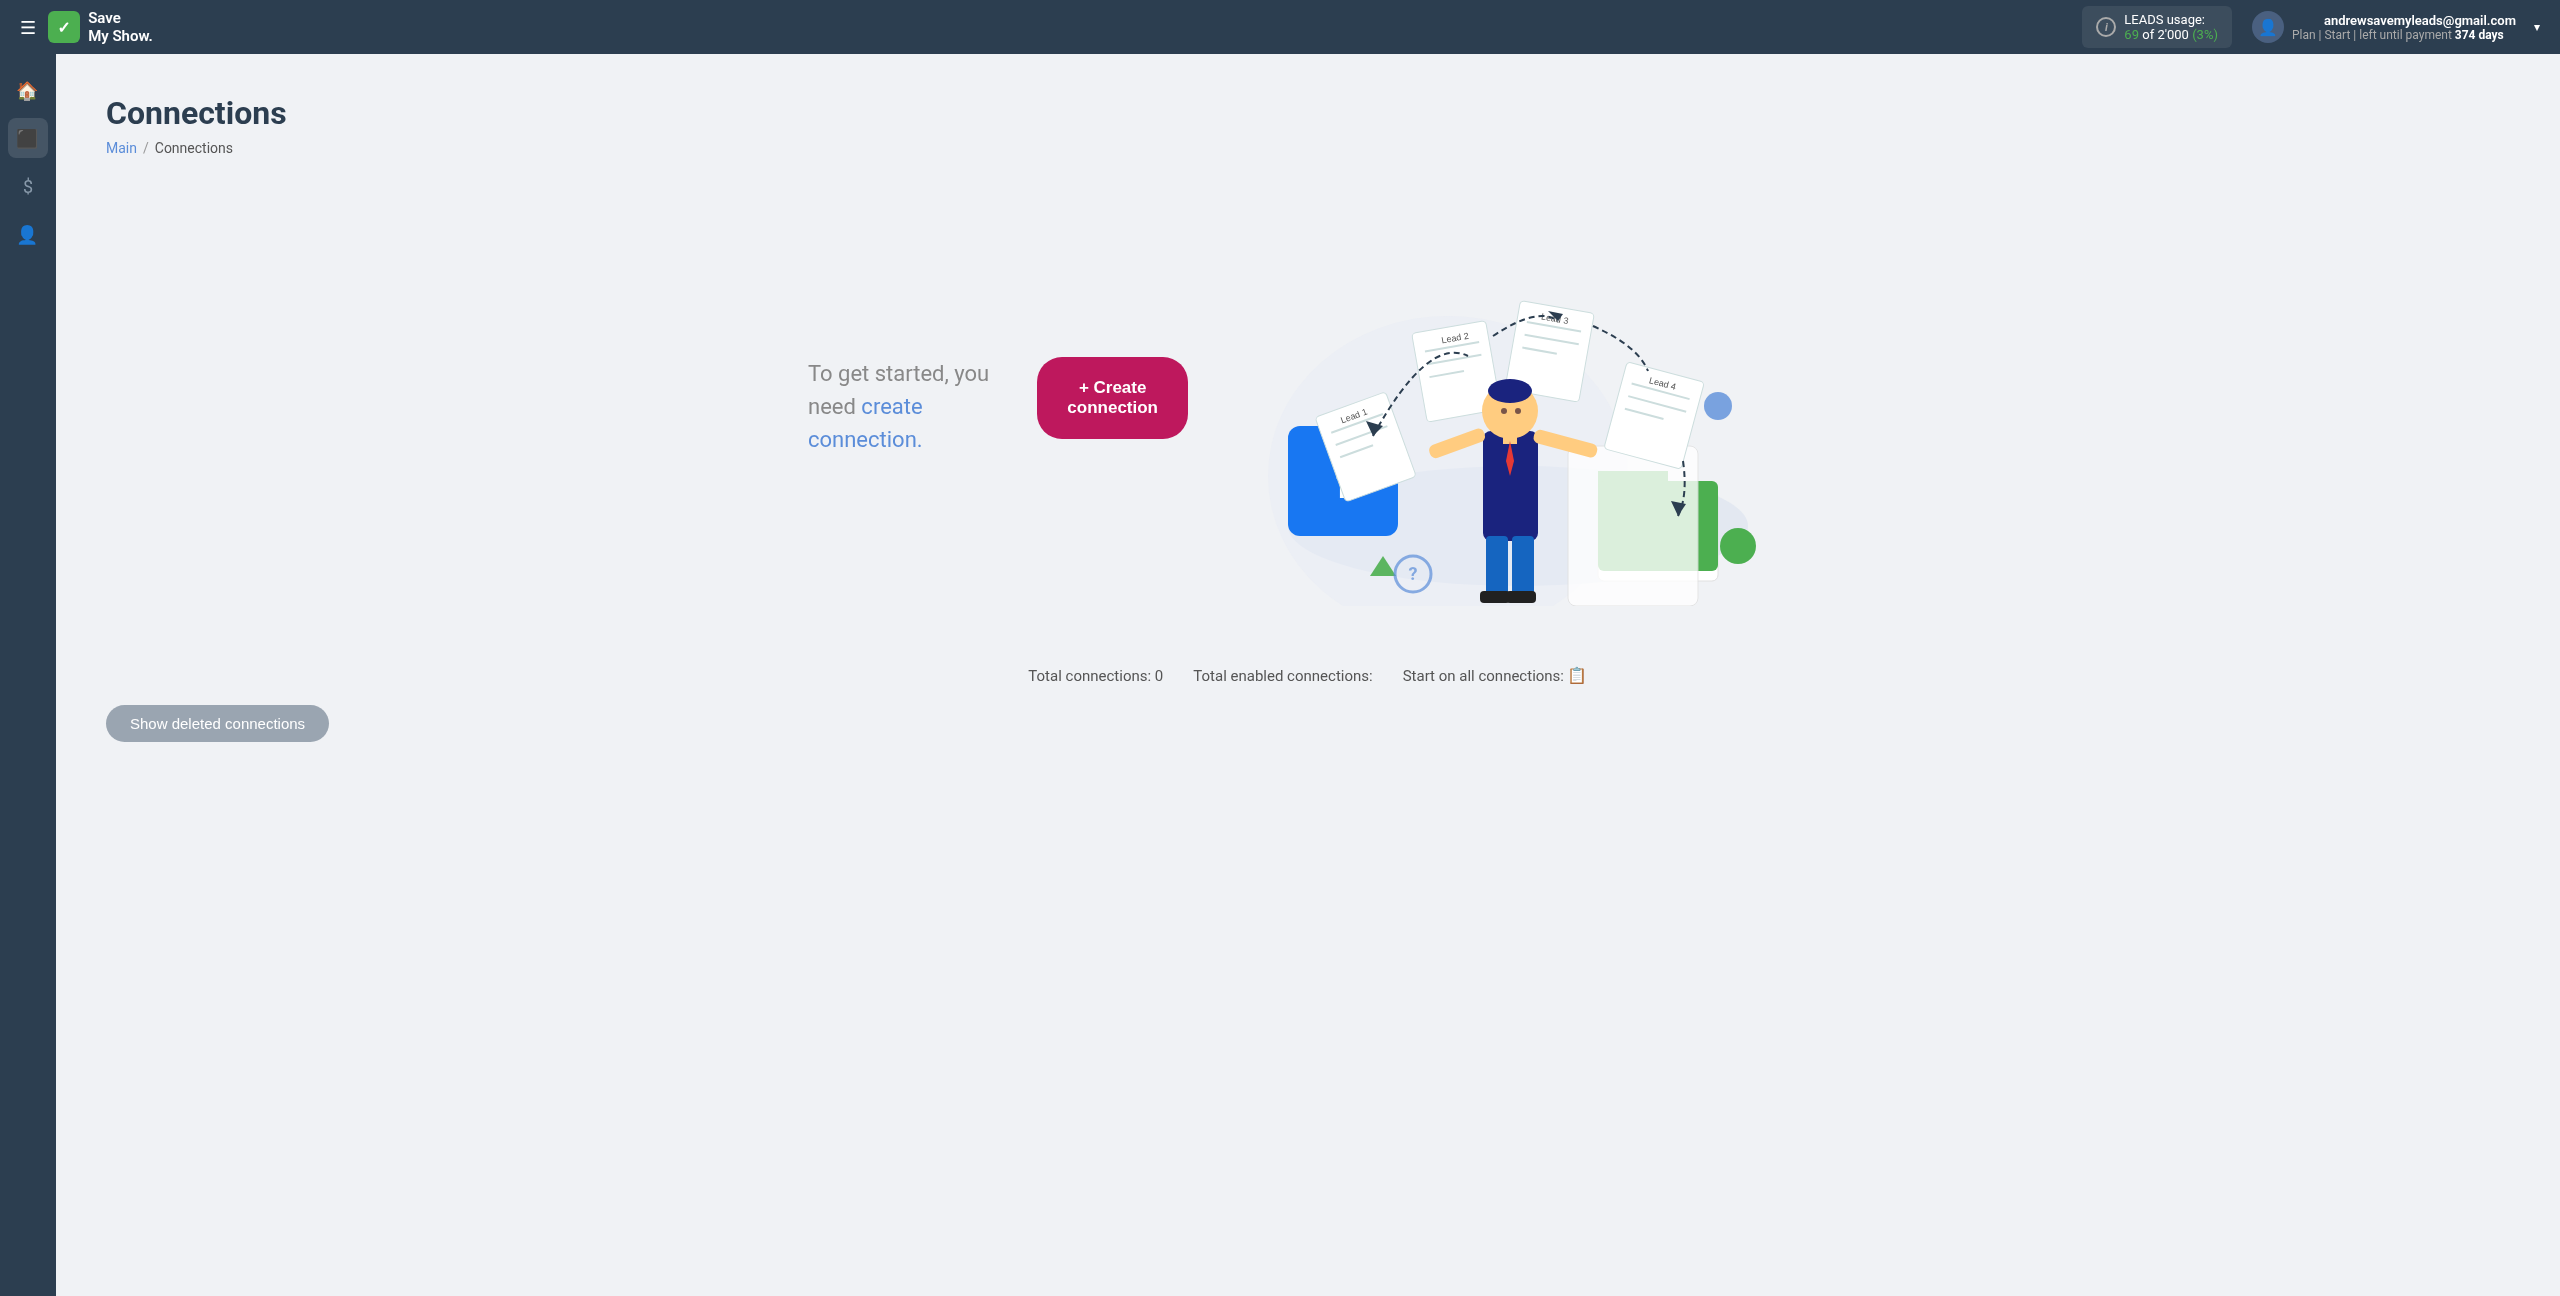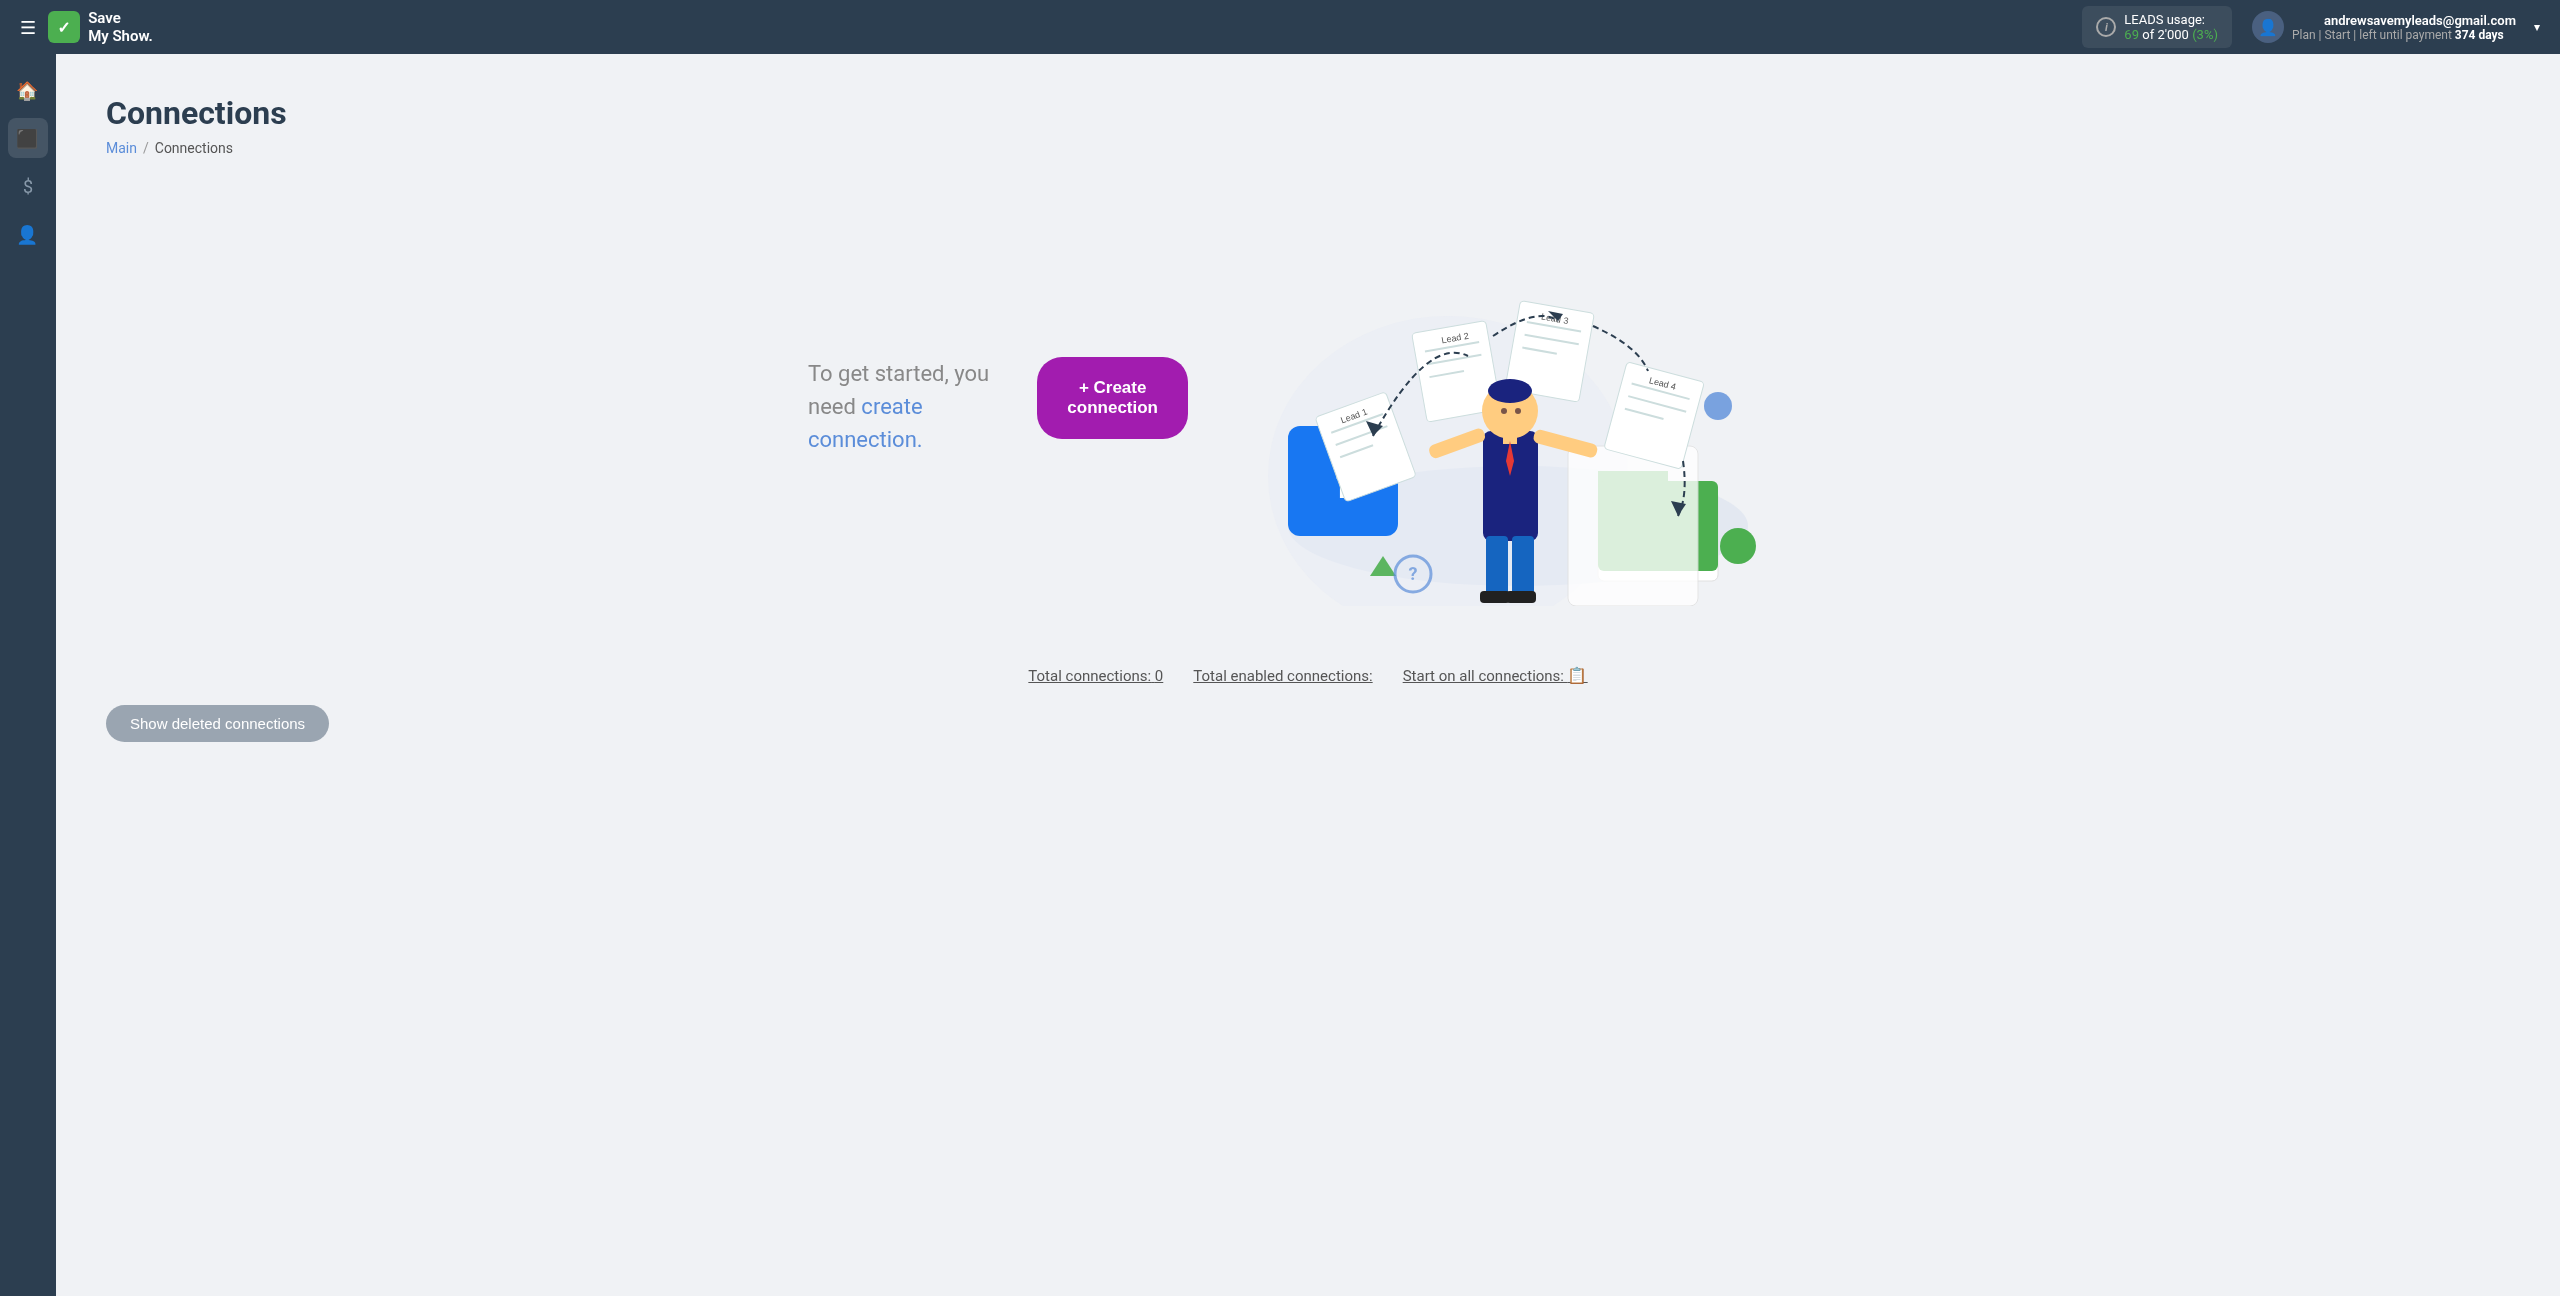--- a/index.html
+++ b/index.html
@@ -230,21 +230,21 @@
       font-size: 22px;
       color: #888;
       line-height: 1.5;
     }
 
     .hero-text .link-text {
       color: #5b8dd9;
     }
 
     .create-connection-btn {
-      background: #a21caf;
+      background: #be185d;
       color: #fff;
       border: none;
       border-radius: 25px;
       padding: 21px 30px;
       font-size: 17px;
       font-weight: 600;
       cursor: pointer;
       display: flex;
       align-items: center;
       gap: 8px;
@@ -268,21 +268,20 @@
 
     
     .footer-stats {
       display: flex;
       align-items: center;
       justify-content: center;
       gap: 30px;
       margin-top: 50px;
       font-size: 15px;
       color: #555;
-      text-decoration: underline;
     }
 
     .show-deleted-btn {
       display: flex;
       margin-top: 20px;
     }
 
     .show-deleted-button {
       background: #9aa5b1;
       color: #fff;

